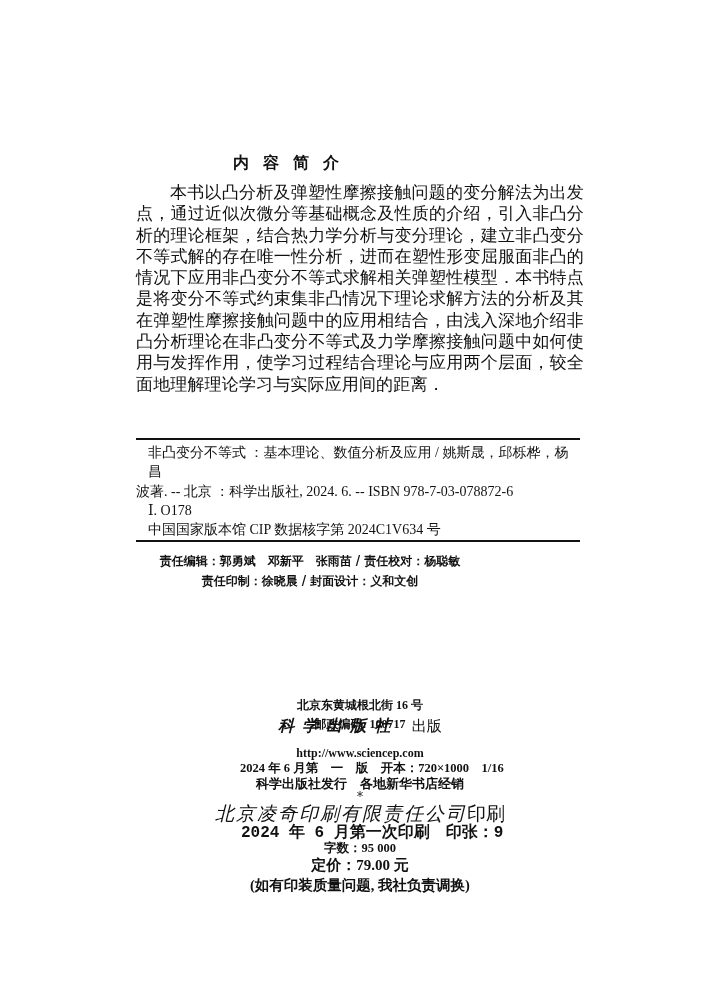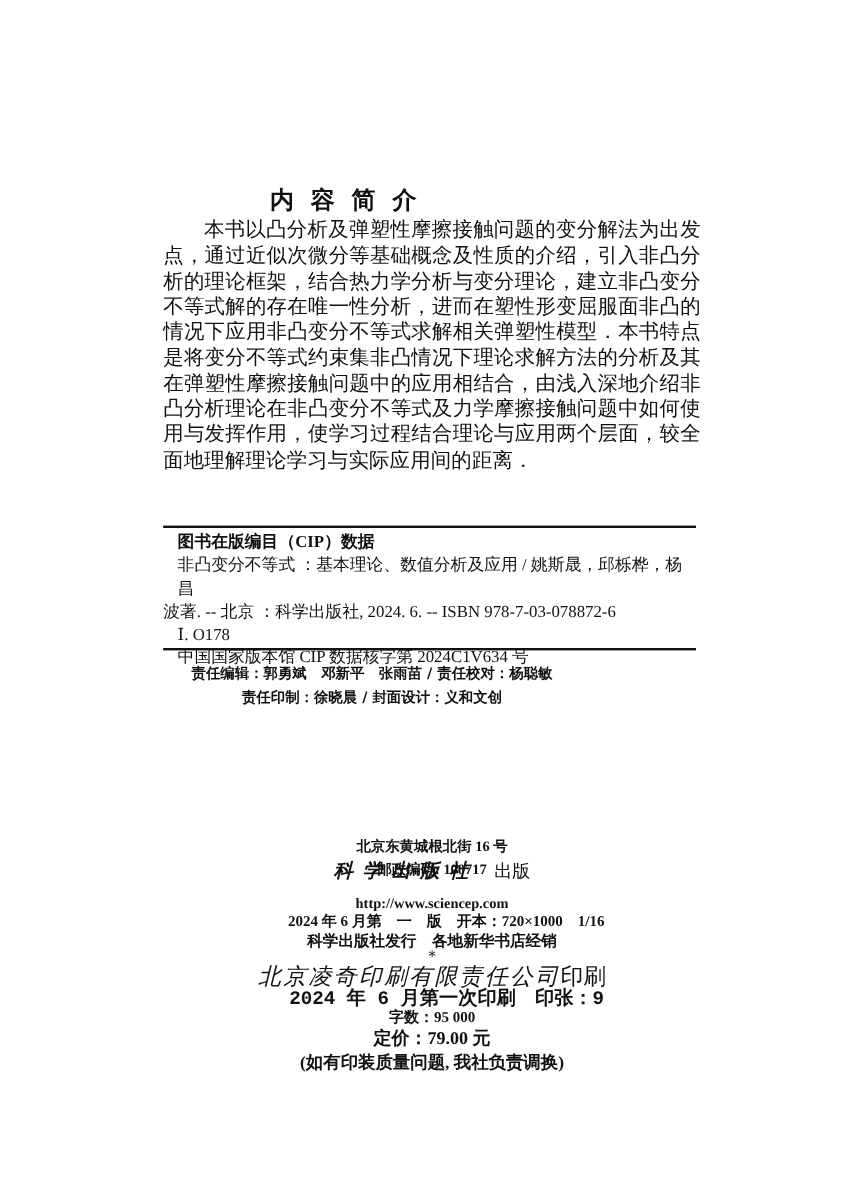--- a/index.html
+++ b/index.html
@@ -5,21 +5,21 @@
     html, body { margin: 0; padding: 0; background: #ffffff; }
     body {
       width: 720px; height: 1000px; position: relative; overflow: hidden;
       color: #111111;
       font-family: "DejaVu Serif", "Liberation Serif", serif;
     }
     .abs { position: absolute; }
     .heading {
       left: 0; width: 572px; top: 153px; text-align: center;
       font-family: "DejaVu Sans", sans-serif; font-weight: bold;
-      font-size: 20px; letter-spacing: 14px; text-indent: 14px;
+      font-size: 16px; letter-spacing: 14px; text-indent: 14px;
     }
     .intro {
       left: 136px; width: 448px; top: 182px;
       font-family: "DejaVu Sans", sans-serif; font-size: 17px;
       line-height: 21.3px; text-align: justify; text-align-last: left;
       letter-spacing: 0.15px;
     }
     .intro p { margin: 0; text-indent: 2em; }
     .intro p.p1 { margin-bottom: 0; }
     .cip-top-line { left: 136px; width: 444px; top: 438px; height: 2px; background: #111; }
@@ -58,21 +58,20 @@
 <body>
 
 <div class="abs heading">内容简介</div>
 
 <div class="abs intro">
   <p class="p1">本书以凸分析及弹塑性摩擦接触问题的变分解法为出发点，通过近似次微分等基础概念及性质的介绍，引入非凸分析的理论框架，结合热力学分析与变分理论，建立非凸变分不等式解的存在唯一性分析，进而在塑性形变屈服面非凸的情况下应用非凸变分不等式求解相关弹塑性模型．本书特点是将变分不等式约束集非凸情况下理论求解方法的分析及其在弹塑性摩擦接触问题中的应用相结合，由浅入深地介绍非凸分析理论在非凸变分不等式及力学摩擦接触问题中如何使用与发挥作用，使学习过程结合理论与应用两个层面，较全面地理解理论学习与实际应用间的距离．</p>
 </div>
 
 <div class="abs cip-top-line"></div>
 <div class="abs cip">
-  <div class="title">图书在版编目（CIP）数据</div>
   <div class="line">非凸变分不等式 ：基本理论、数值分析及应用 / 姚斯晟，邱栎桦，杨昌</div>
   <div class="line cont">波著. -- 北京 ：科学出版社, 2024. 6. -- ISBN 978-7-03-078872-6</div>
   <div class="line">Ⅰ. O178</div>
   <div class="line">中国国家版本馆 CIP 数据核字第 2024C1V634 号</div>
 </div>
 <div class="abs cip-bottom-line"></div>
 
 <div class="abs credits credits1">责任编辑：郭勇斌　邓新平　张雨苗 / 责任校对：杨聪敏</div>
 <div class="abs credits credits2">责任印制：徐晓晨 / 封面设计：义和文创</div>
 

